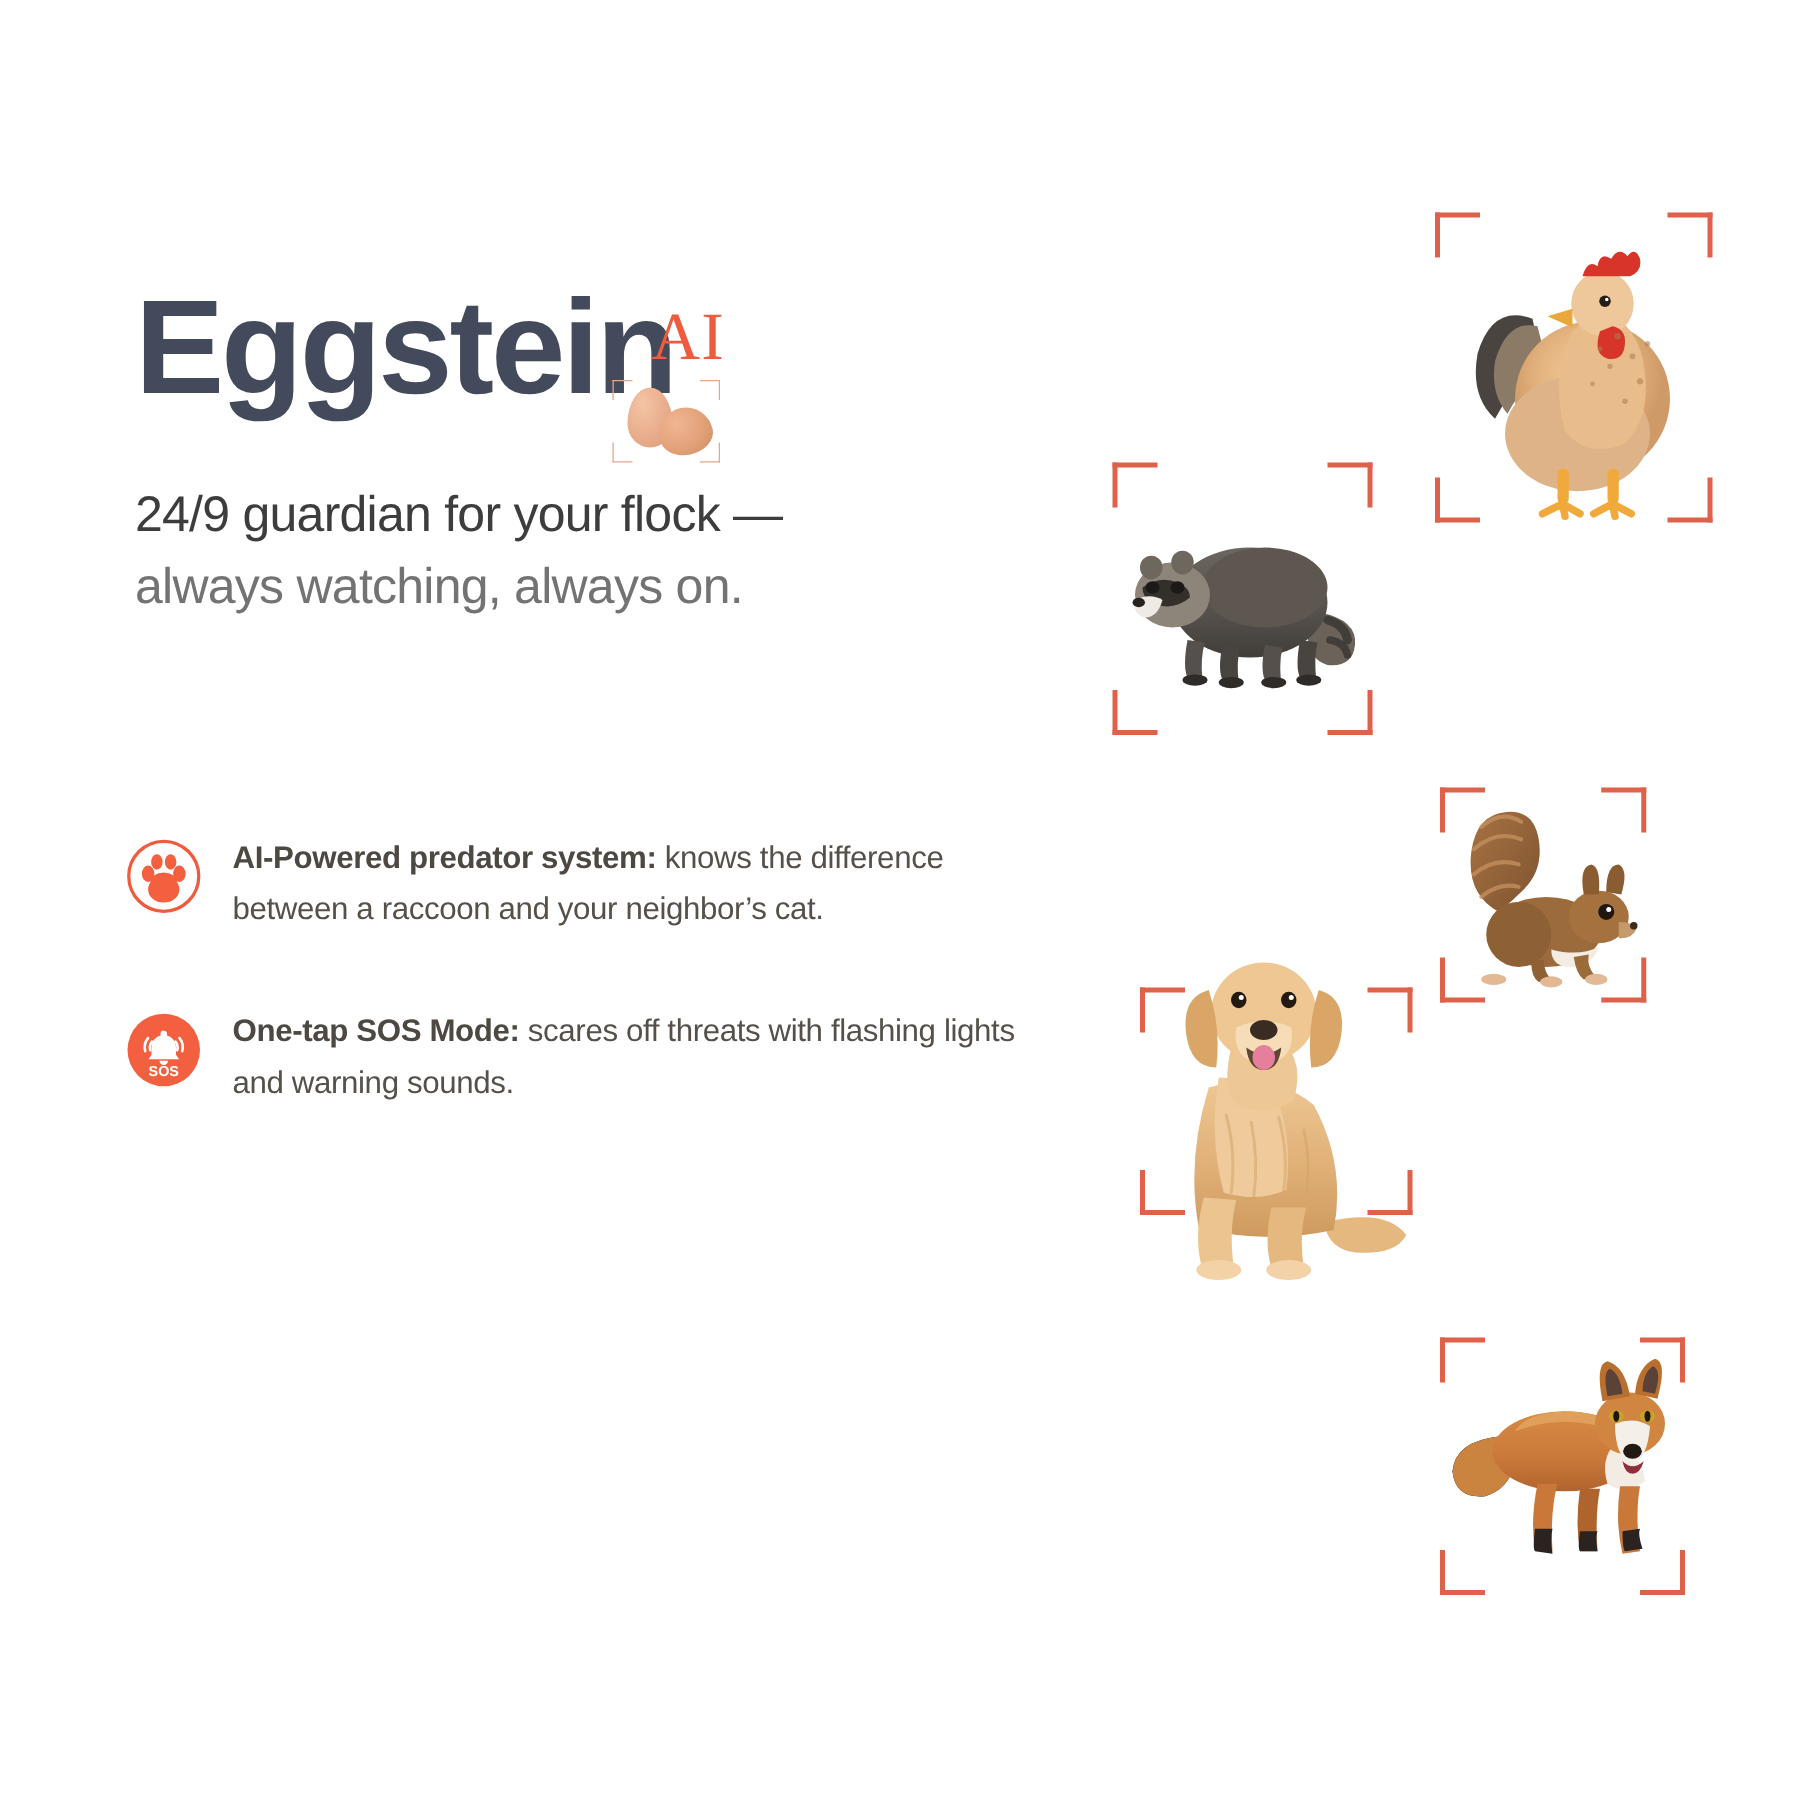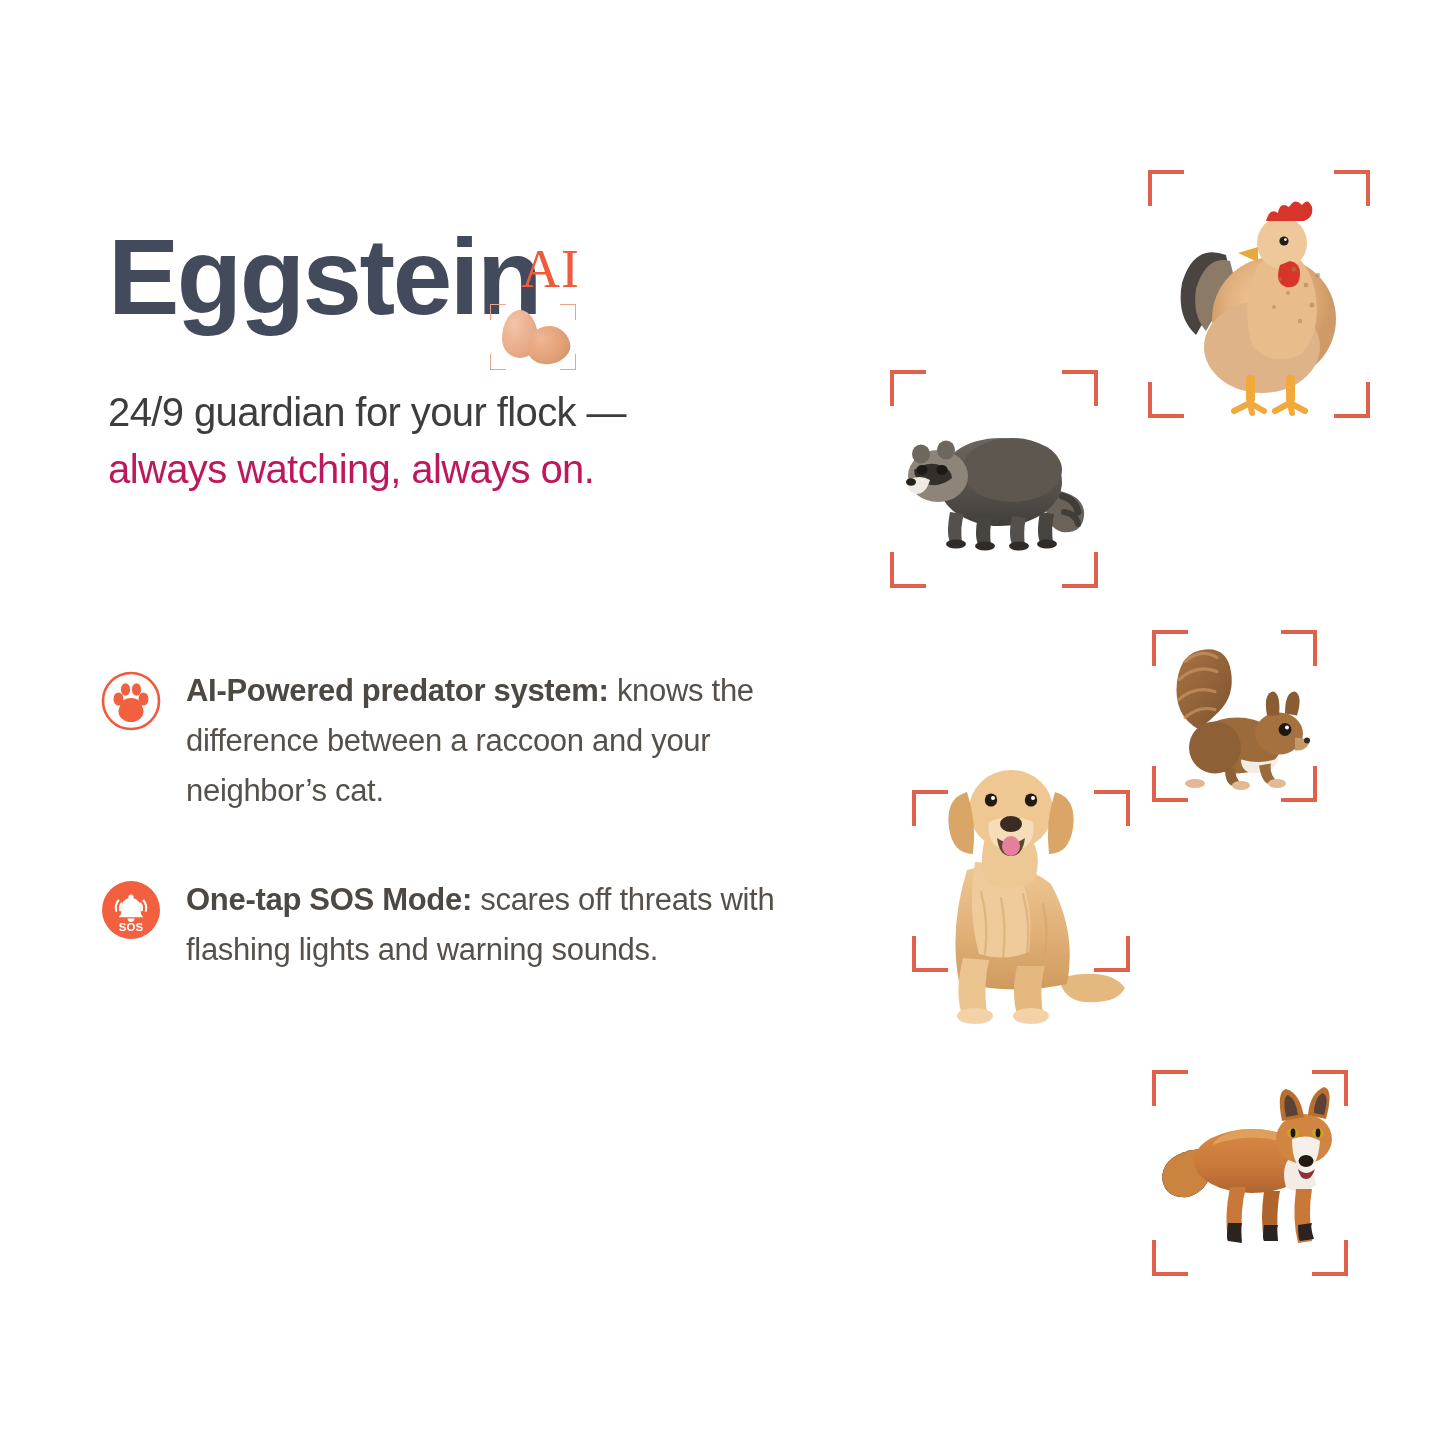--- a/index.html
+++ b/index.html
@@ -94,21 +94,21 @@
     background: radial-gradient(ellipse at 36% 30%, #f0b693 0%, #e2a077 58%, #cf8c63 100%);
   }
 
   .tagline {
     margin-top: 30px;
     font-size: 40px;
     line-height: 1.42;
     color: #3d3d3d;
     letter-spacing: -0.6px;
   }
-  .tagline .accent { color: #be185d; }
+  .tagline .accent { color: #737373; }
 
   
   .features {
     position: absolute;
     left: 100px;
     top: 636px;
     width: 740px;
   }
 
   .feature {
@@ -122,21 +122,21 @@
     flex: 0 0 auto;
     width: 62px;
     height: 62px;
     margin-right: 24px;
     margin-top: 6px;
     position: relative;
   }
 
   .f-body {
     flex: 1 1 auto;
-    font-size: 31px;
+    font-size: 25px;
     line-height: 1.62;
     color: #55504a;
     letter-spacing: -0.3px;
     padding-top: 2px;
   }
   .f-body b {
     font-weight: 700;
     color: #4d4842;
   }
 

